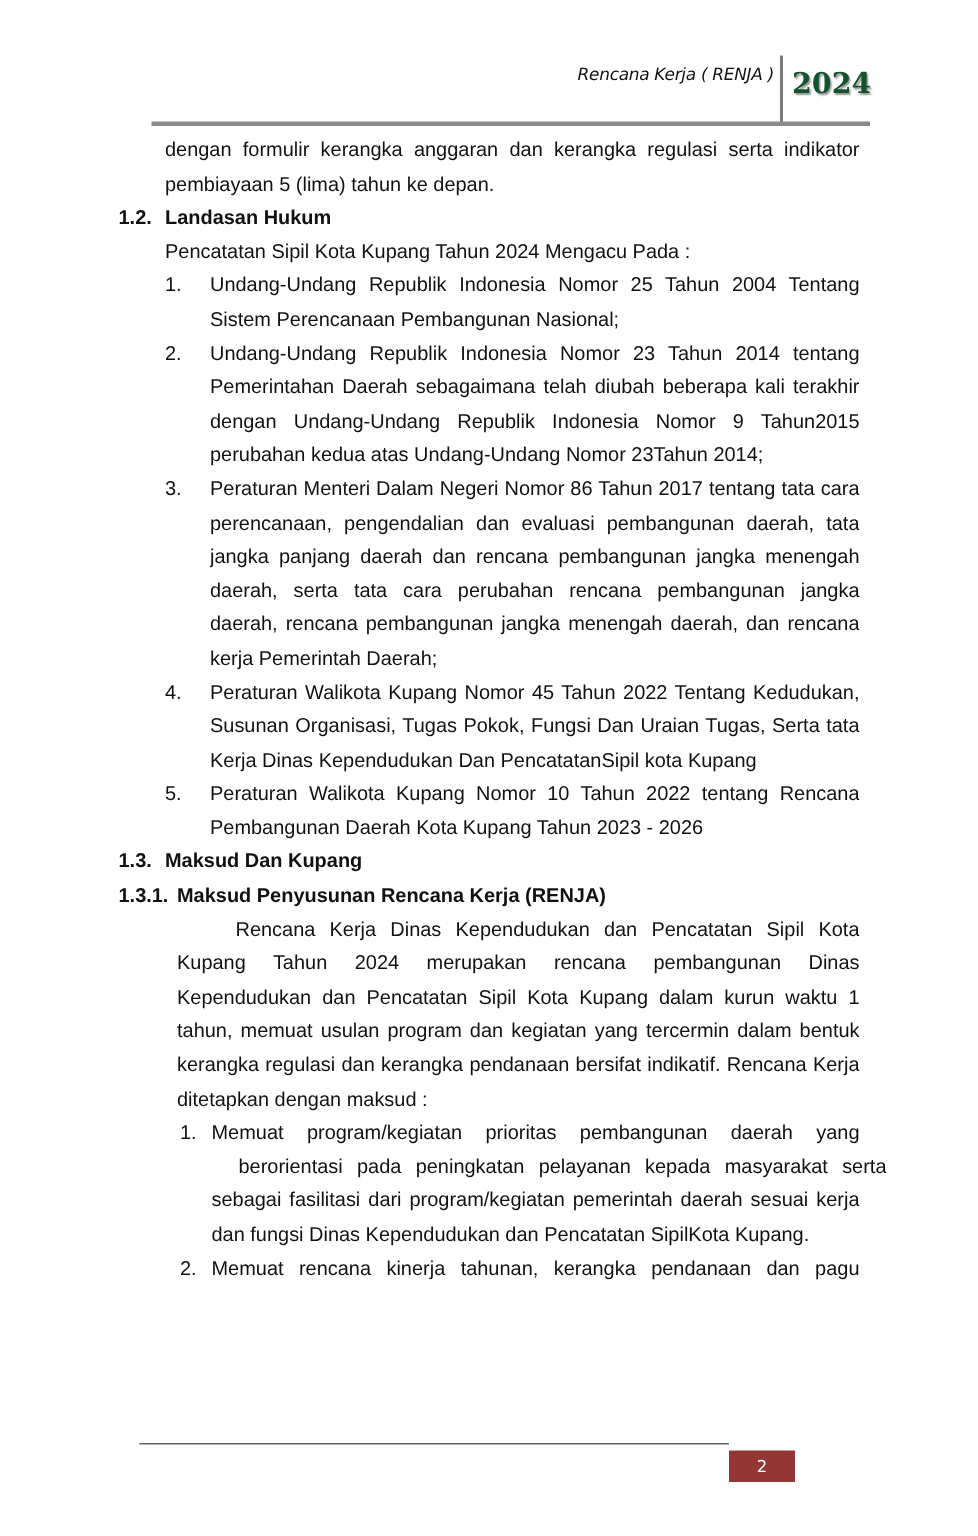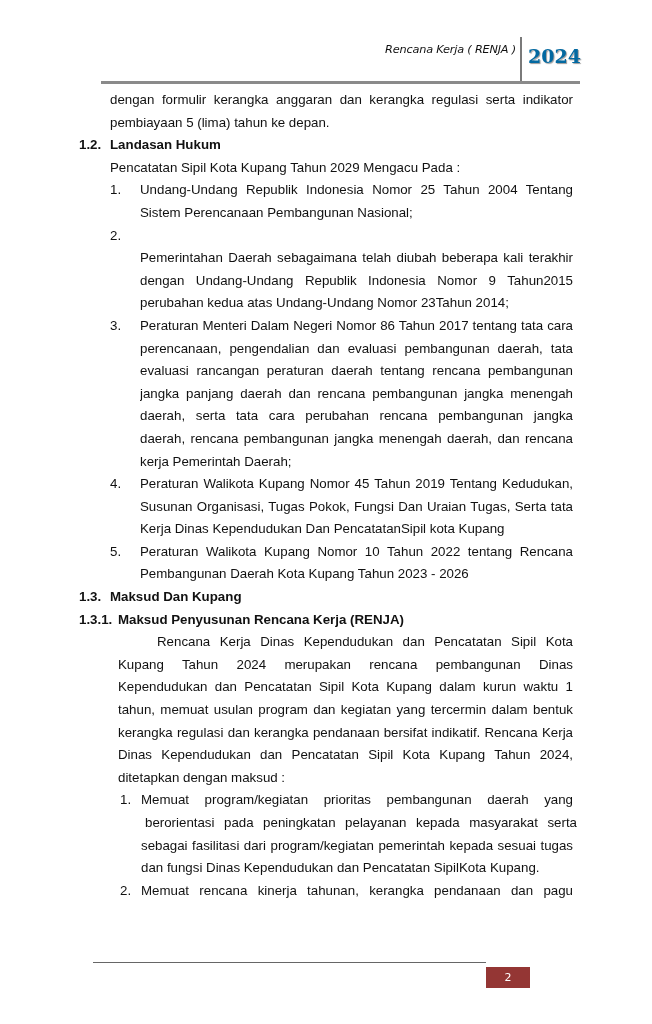--- a/index.html
+++ b/index.html
@@ -4,21 +4,21 @@
 <style>
   html, body { margin: 0; padding: 0; background: #ffffff; }
   body { width: 652px; height: 1024px; position: relative; overflow: hidden;
          font-family: "Liberation Sans", sans-serif; color: #111; }
   .header-right { position: absolute; right: 136px; top: 40px; text-align: center;
          font-family: "DejaVu Sans", sans-serif; font-style: italic; font-size: 11.3px;
          line-height: 19px; color: #111; letter-spacing: -0.2px; }
   .header-vline { position: absolute; left: 520px; top: 37px; width: 2px; height: 46px; background: #7a7a7a; }
   .header-hline { position: absolute; left: 101px; top: 81px; width: 479px; height: 3px; background: #8a8a8a; }
   .header-year { position: absolute; left: 528px; top: 45px; font-family: "DejaVu Serif", serif;
-         font-weight: bold; font-size: 19px; color: #0369a1; text-shadow: 1px 1px 1px #999; }
+         font-weight: bold; font-size: 19px; color: #14532d; text-shadow: 1px 1px 1px #999; }
   .content { position: absolute; left: 0; top: 89px; width: 652px;
          font-size: 13.3px; line-height: 22.6px; }
   .line { position: relative; height: 22.6px; white-space: nowrap; }
   .just { position: absolute; text-align: justify; text-align-last: justify; white-space: normal; height: 22.6px; overflow: hidden; }
   .left { position: absolute; white-space: nowrap; }
   .bold { font-weight: bold; }
   .footer-line { position: absolute; left: 93px; top: 962px; width: 393px; height: 1px; background: #666; }
   .page-badge { position: absolute; left: 486px; top: 967px; width: 44px; height: 21px;
          background: #943634; color: #fff; font-family: "DejaVu Sans", sans-serif;
          font-size: 11px; line-height: 21px; text-align: center; }
@@ -40,70 +40,68 @@
     </div>
   <div class="line">
       <span class="left" style="left:110px">pembiayaan 5 (lima) tahun ke depan.</span>
     </div>
 
   <div class="line bold">
     <span class="left" style="left:79px">1.2.</span>
     <span class="left" style="left:110px">Landasan Hukum</span>
   </div>
   <div class="line">
-      <span class="left" style="left:110px">Pencatatan Sipil Kota Kupang Tahun 2029 Mengacu Pada :</span>
+      <span class="left" style="left:110px">Pencatatan Sipil Kota Kupang Tahun 2024 Mengacu Pada :</span>
     </div>
 
   <div class="line">
     <span class="left" style="left:110px">1.</span>
     <span class="just" style="left:140px;width:433px">Undang-Undang Republik Indonesia Nomor 25 Tahun 2004 Tentang</span>
   </div>
   <div class="line">
       <span class="left" style="left:140px">Sistem Perencanaan Pembangunan Nasional;</span>
     </div>
 
   <div class="line">
     <span class="left" style="left:110px">2.</span>
+    <span class="just" style="left:140px;width:433px">Undang-Undang Republik Indonesia Nomor 23 Tahun 2014 tentang</span>
   </div>
   <div class="line">
       <span class="just" style="left:140px;width:433px">Pemerintahan Daerah sebagaimana telah diubah beberapa kali terakhir</span>
     </div>
   <div class="line">
       <span class="just" style="left:140px;width:433px">dengan Undang-Undang Republik Indonesia Nomor 9 Tahun2015 tentang</span>
     </div>
   <div class="line">
       <span class="left" style="left:140px">perubahan kedua atas Undang-Undang Nomor 23Tahun 2014;</span>
     </div>
 
   <div class="line">
     <span class="left" style="left:110px">3.</span>
     <span class="just" style="left:140px;width:433px">Peraturan Menteri Dalam Negeri Nomor 86 Tahun 2017  tentang tata cara</span>
   </div>
   <div class="line">
       <span class="just" style="left:140px;width:433px">perencanaan, pengendalian dan evaluasi pembangunan daerah, tata cara</span>
     </div>
   <div class="line">
-      <span class="just" style="left:140px;width:433px">evaluasi rancangan peraturan daerah tentang rencana pembangunan</span>
-    </div>
-  <div class="line">
       <span class="just" style="left:140px;width:433px">jangka panjang daerah dan rencana pembangunan jangka menengah</span>
     </div>
   <div class="line">
       <span class="just" style="left:140px;width:433px">daerah, serta tata cara perubahan rencana pembangunan jangka panjang</span>
     </div>
   <div class="line">
       <span class="just" style="left:140px;width:433px">daerah, rencana pembangunan jangka menengah daerah, dan rencana</span>
     </div>
   <div class="line">
       <span class="left" style="left:140px">kerja Pemerintah Daerah;</span>
     </div>
 
   <div class="line">
     <span class="left" style="left:110px">4.</span>
-    <span class="just" style="left:140px;width:433px">Peraturan Walikota Kupang Nomor 45 Tahun 2019 Tentang Kedudukan,</span>
+    <span class="just" style="left:140px;width:433px">Peraturan Walikota Kupang Nomor 45 Tahun 2022 Tentang Kedudukan,</span>
   </div>
   <div class="line">
       <span class="just" style="left:140px;width:433px">Susunan Organisasi, Tugas Pokok, Fungsi Dan Uraian Tugas, Serta tata</span>
     </div>
   <div class="line">
       <span class="left" style="left:140px">Kerja Dinas Kependudukan Dan PencatatanSipil kota Kupang</span>
     </div>
 
   <div class="line">
     <span class="left" style="left:110px">5.</span>
@@ -131,35 +129,32 @@
   <div class="line">
       <span class="just" style="left:118px;width:455px">Kependudukan dan Pencatatan Sipil Kota Kupang dalam kurun waktu 1 (satu)</span>
     </div>
   <div class="line">
       <span class="just" style="left:118px;width:455px">tahun, memuat usulan program dan kegiatan yang tercermin dalam bentuk</span>
     </div>
   <div class="line">
       <span class="just" style="left:118px;width:455px">kerangka regulasi dan kerangka pendanaan bersifat indikatif. Rencana Kerja</span>
     </div>
   <div class="line">
-      <span class="just" style="left:118px;width:455px">Dinas Kependudukan dan Pencatatan Sipil Kota Kupang Tahun 2024,</span>
-    </div>
-  <div class="line">
       <span class="left" style="left:118px">ditetapkan dengan maksud :</span>
     </div>
 
   <div class="line">
     <span class="left" style="left:120px">1.</span>
     <span class="just" style="left:141px;width:432px">Memuat program/kegiatan prioritas pembangunan daerah yang</span>
   </div>
   <div class="line">
-      <span class="just" style="left:145px;width:432px">berorientasi pada peningkatan pelayanan kepada masyarakat serta</span>
+      <span class="just" style="left:159px;width:432px">berorientasi pada peningkatan pelayanan kepada masyarakat serta</span>
     </div>
   <div class="line">
-      <span class="just" style="left:141px;width:432px">sebagai fasilitasi dari program/kegiatan pemerintah kepada sesuai tugas</span>
+      <span class="just" style="left:141px;width:432px">sebagai fasilitasi dari program/kegiatan pemerintah daerah sesuai kerja</span>
     </div>
   <div class="line">
       <span class="left" style="left:141px">dan fungsi Dinas Kependudukan dan Pencatatan SipilKota Kupang.</span>
     </div>
 
   <div class="line">
     <span class="left" style="left:120px">2.</span>
     <span class="just" style="left:141px;width:432px">Memuat rencana kinerja tahunan, kerangka pendanaan dan pagu indikatif</span>
   </div>
 </div>

